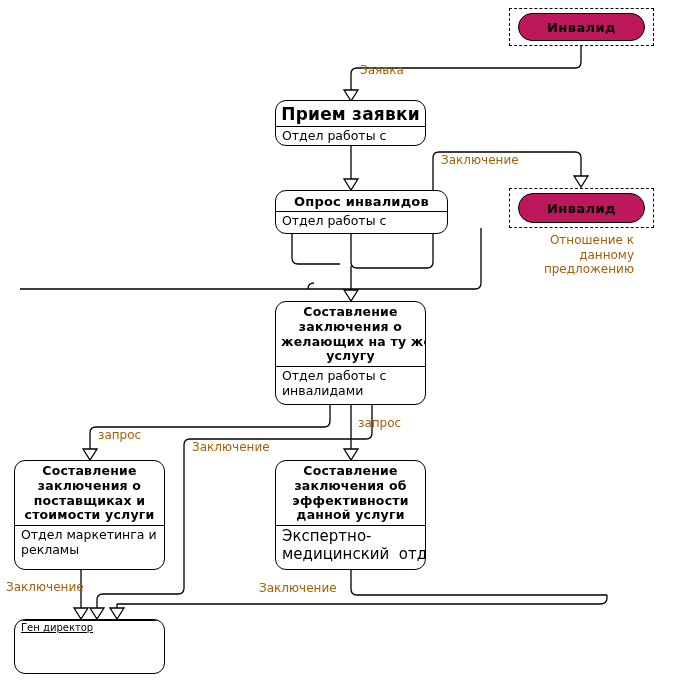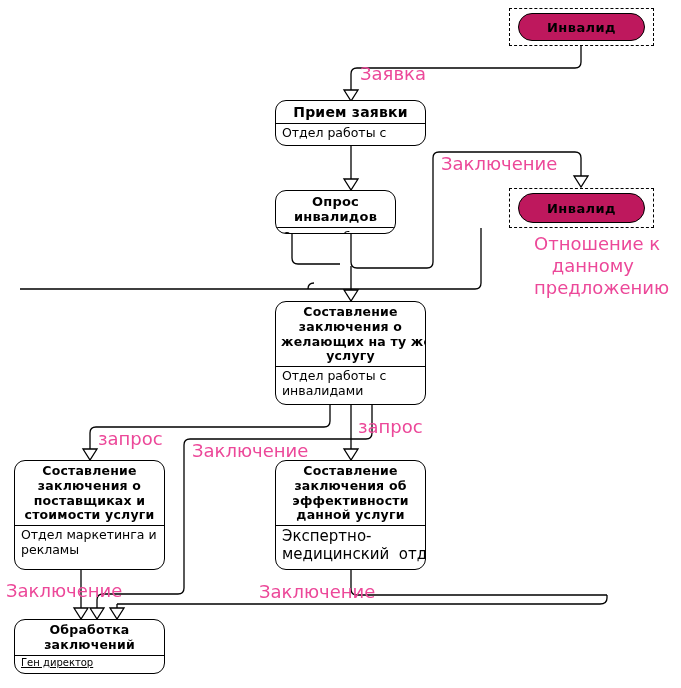--- a/index.html
+++ b/index.html
@@ -88,22 +88,22 @@
   .actor .inner span {
     font-weight: bold;
     font-size: 13px;
     letter-spacing: 0.4px;
     color: #000;
   }
 
   
   .edge-label {
     position: absolute;
-    color: #ec4899;
-    font-size: 18px;
+    color: #a16207;
+    font-size: 12px;
     line-height: 1.22;
     background: transparent;
     white-space: pre;
     text-align: left;
   }
 </style>
 </head>
 <body>
 
 <div id="canvas">
@@ -154,27 +154,27 @@
     </div>
   </div>
 
   <div class="actor" style="left:509px; top:188px; width:145px; height:40px;">
     <div class="inner">
       <span>Инвалид</span>
     </div>
   </div>
 
   <div class="node" style="left:275px; top:100px; width:151px; height:46px;">
-    <div class="title" style="font-size:14px;">Прием заявки</div>
+    <div class="title" style="font-size:17px;">Прием заявки</div>
     <div class="divider"></div>
     <div class="subtitle" style="font-size:12.5px; white-space:pre;">Отдел работы с
 инвалидами</div>
   </div>
 
-  <div class="node" style="left:275px; top:190px; width:121px; height:44px;">
+  <div class="node" style="left:275px; top:190px; width:173px; height:44px;">
     <div class="title" style="font-size:13px;">Опрос инвалидов</div>
     <div class="divider"></div>
     <div class="subtitle" style="font-size:12.5px; white-space:pre;">Отдел работы с
 инвалидами</div>
   </div>
 
   <div class="node" style="left:275px; top:301px; width:151px; height:104px;">
     <div class="title" style="font-size:12.5px; white-space:pre;">Составление
 заключения о
 желающих на ту же
@@ -198,22 +198,20 @@
     <div class="title" style="font-size:12.5px; white-space:pre;">Составление
 заключения об
 эффективности
 данной услуги</div>
     <div class="divider"></div>
     <div class="subtitle" style="font-size:15px; white-space:pre;">Экспертно-
 медицинский  отдел</div>
   </div>
 
   <div class="node" style="left:14px; top:619px; width:151px; height:55px;">
-    <div class="title" style="font-size:12.5px; white-space:pre;">Обработка
-заключений</div>
     <div class="divider"></div>
     <div class="subtitle" style="font-size:10px; white-space:pre;text-decoration:underline;">Ген директор</div>
   </div>
 
   <div class="edge-label" style="left:360px; top:63px;">Заявка</div>
 
   <div class="edge-label" style="left:441px; top:153px;">Заключение</div>
 
   <div class="edge-label" style="left:486px; top:233px; text-align:right; width:100px;margin-left:48px;">Отношение к
 данному

